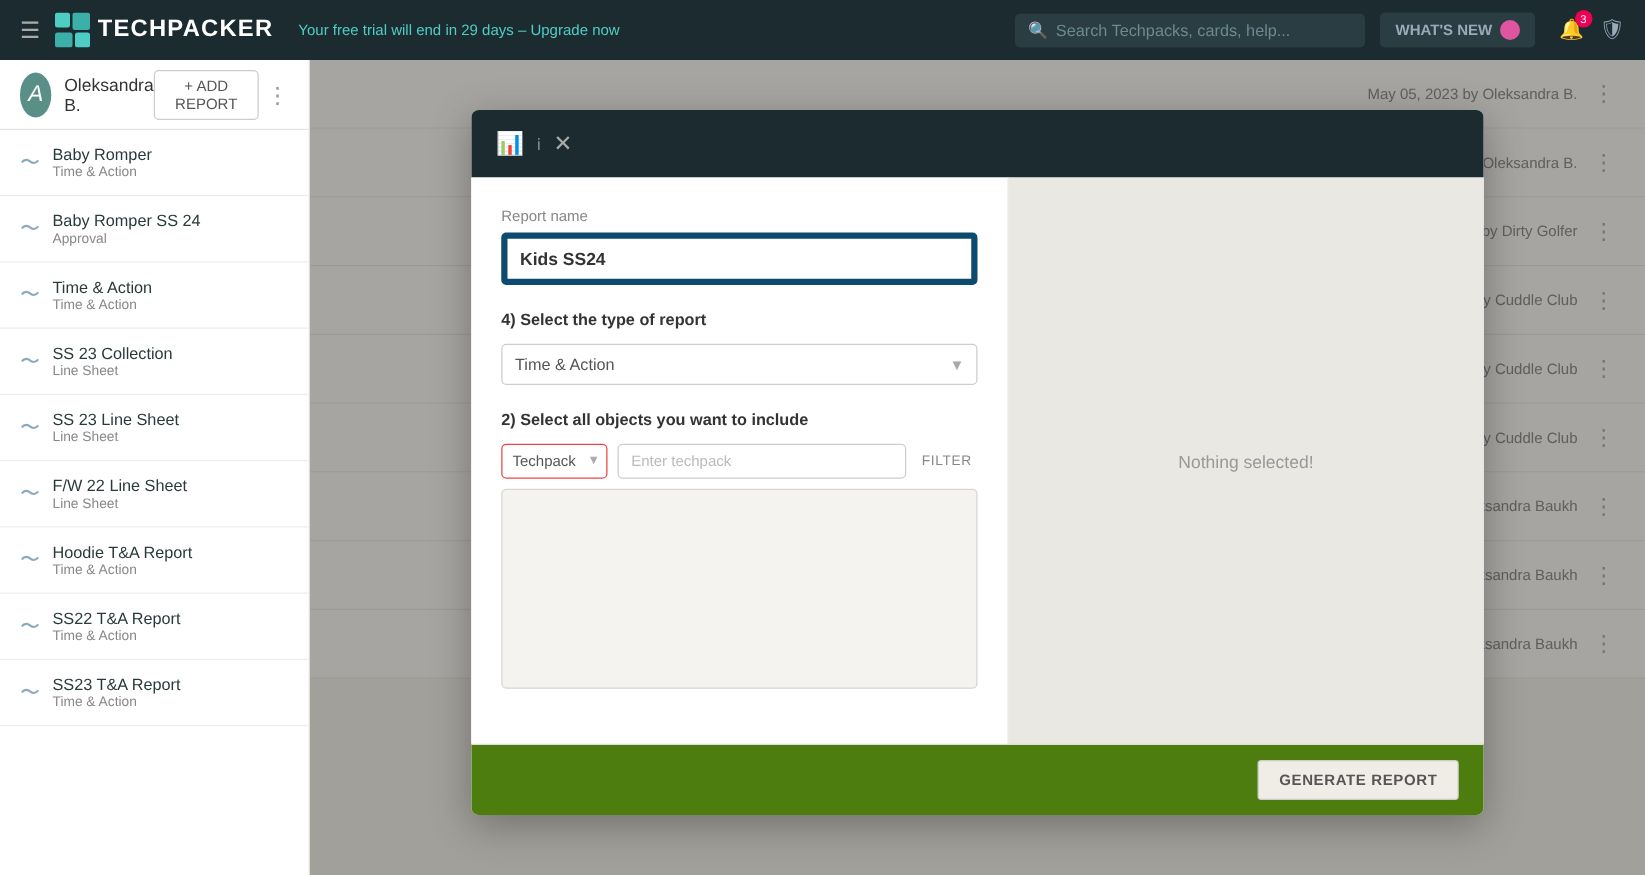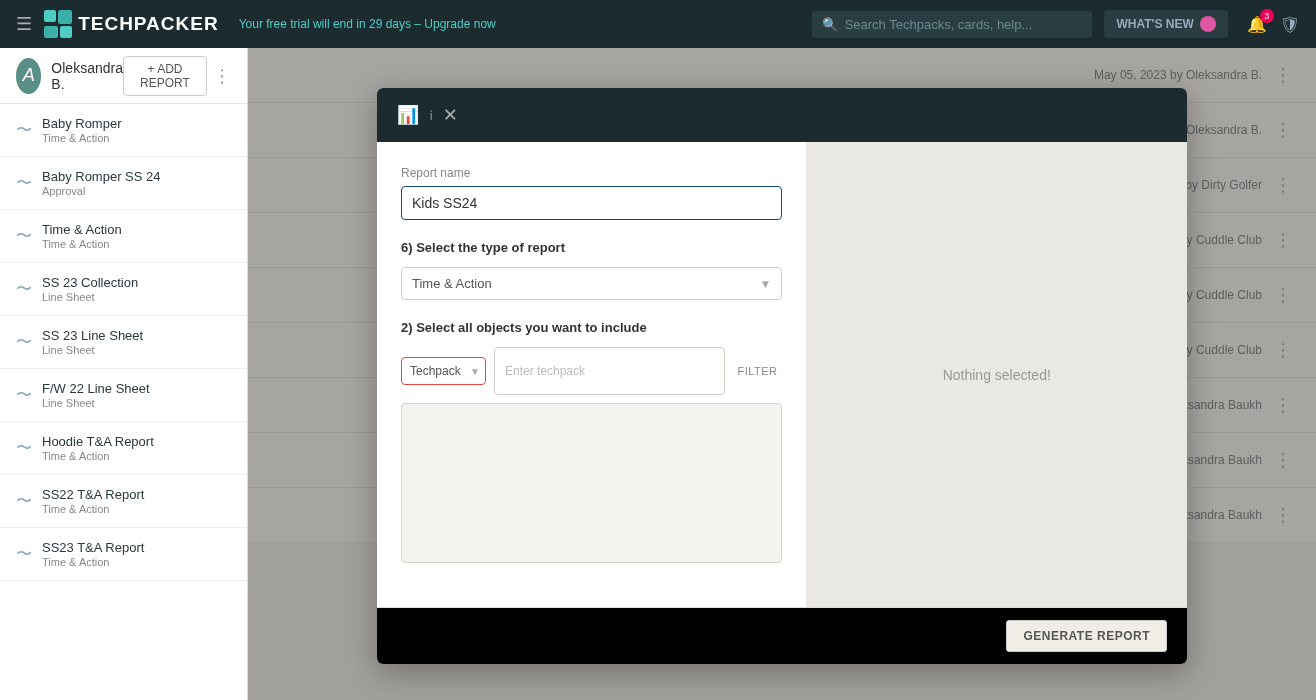--- a/index.html
+++ b/index.html
@@ -118,22 +118,22 @@
     .modal-right {
       flex: 1; background: #eae8e2;
       display: flex; align-items: center; justify-content: center;
       min-height: 430px;
     }
     .nothing-selected { color: #999; font-size: 14px; }
 
     .form-field { margin-bottom: 20px; }
     .form-label { font-size: 12px; color: #888; margin-bottom: 6px; }
     .form-input {
-      width: 100%; border: 1px solid #0c4a6e; border-radius: 4px;
-      padding: 8px 10px; font-size: 14px; color: #333; outline: none;
+      width: 100%; border: 5px solid #0c4a6e; border-radius: 4px;
+      padding: 8px 10px; font-size: 14px; color: #333; outline: none; font-weight: bold;
     }
 
     .section-label { font-size: 13px; font-weight: 600; color: #333; margin-bottom: 12px; }
 
     .select-wrapper {
       position: relative; display: inline-block; width: 100%;
     }
     .select-field {
       width: 100%; border: 1px solid #d0cdc7; border-radius: 4px;
       padding: 8px 30px 8px 10px; font-size: 13px; color: #555;
@@ -153,35 +153,35 @@
     .filter-select {
       border: 1px solid #ef4444; border-radius: 4px; padding: 6px 24px 6px 8px;
       font-size: 12px; color: #555; background: #fff; appearance: none; outline: none; cursor: pointer;
     }
     .filter-select-arrow {
       position: absolute; right: 6px; top: 50%; transform: translateY(-50%);
       color: #aaa; font-size: 10px; pointer-events: none;
     }
     .filter-input {
       flex: 1; border: 1px solid #d0cdc7; border-radius: 4px;
-      padding: 16px 10px; font-size: 12px; color: #555; outline: none;
+      padding: 6px 10px; font-size: 12px; color: #555; outline: none;
     }
     .filter-input::placeholder { color: #bbb; }
     .filter-btn {
       font-size: 11px; color: #888; font-weight: 400; cursor: pointer;
       padding: 6px 4px; letter-spacing: 0.5px;
     }
 
     .object-list-area {
       border: 1px solid #d8d5cf; border-radius: 4px; background: #f5f3ef;
       min-height: 160px; padding: 8px;
     }
 
     .modal-footer {
-      background: #000000; border-top: 1px solid #e0ddd7;
+      background: #4d7c0f; border-top: 1px solid #e0ddd7;
       padding: 12px 20px; display: flex; justify-content: flex-end;
     }
     .generate-btn {
       background: #f0ede7; border: 1px solid #ccc; border-radius: 3px;
       padding: 8px 16px; font-size: 12px; font-weight: 700;
       color: #555; cursor: pointer; letter-spacing: 0.5px;
     }
   </style>
 </head>
 <body>
@@ -375,21 +375,21 @@
         <div class="modal-body">
 
           <div class="modal-left">
 
             <div class="form-field">
               <div class="form-label">Report name</div>
               <input type="text" class="form-input" value="Kids SS24" style="">
             </div>
 
             <div class="form-field">
-              <div class="section-label">6) Select the type of report</div>
+              <div class="section-label">4) Select the type of report</div>
               <div class="select-wrapper">
                 <select class="select-field">
                   <option>Time &amp; Action</option>
                   <option>Line Sheet</option>
                   <option>Approval</option>
                 </select>
                 <span class="select-arrow">▼</span>
               </div>
             </div>
 

